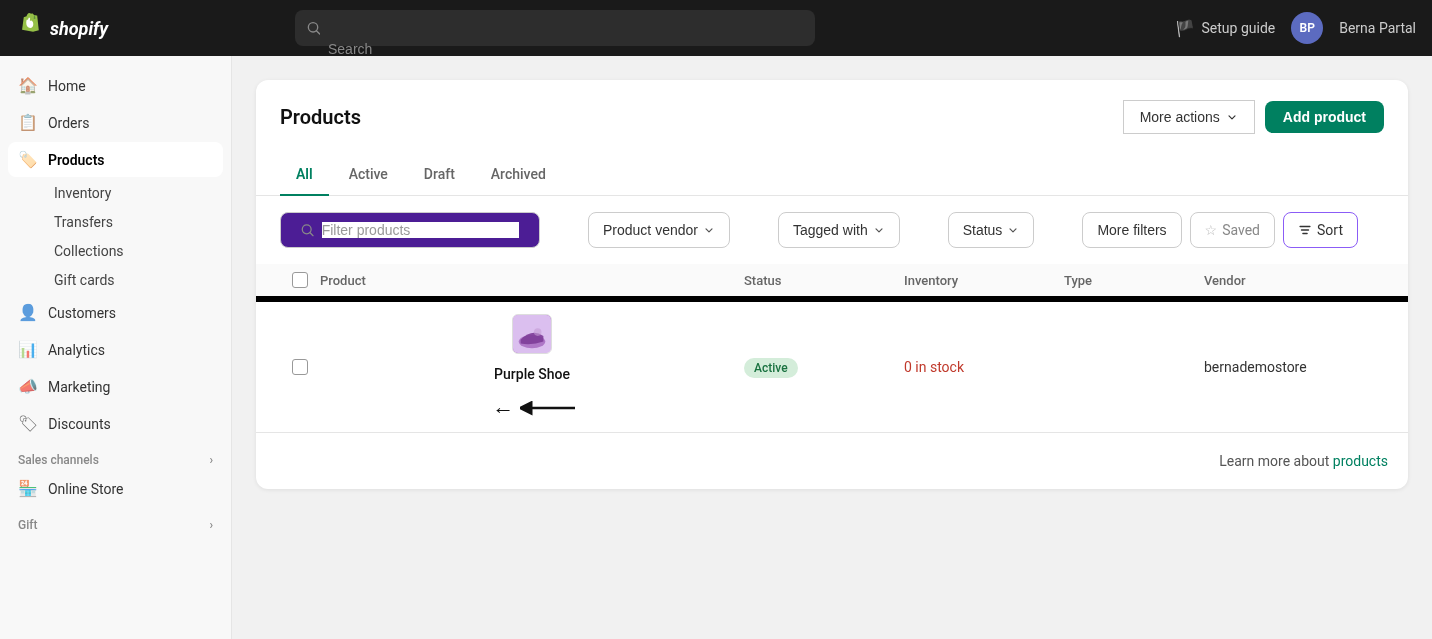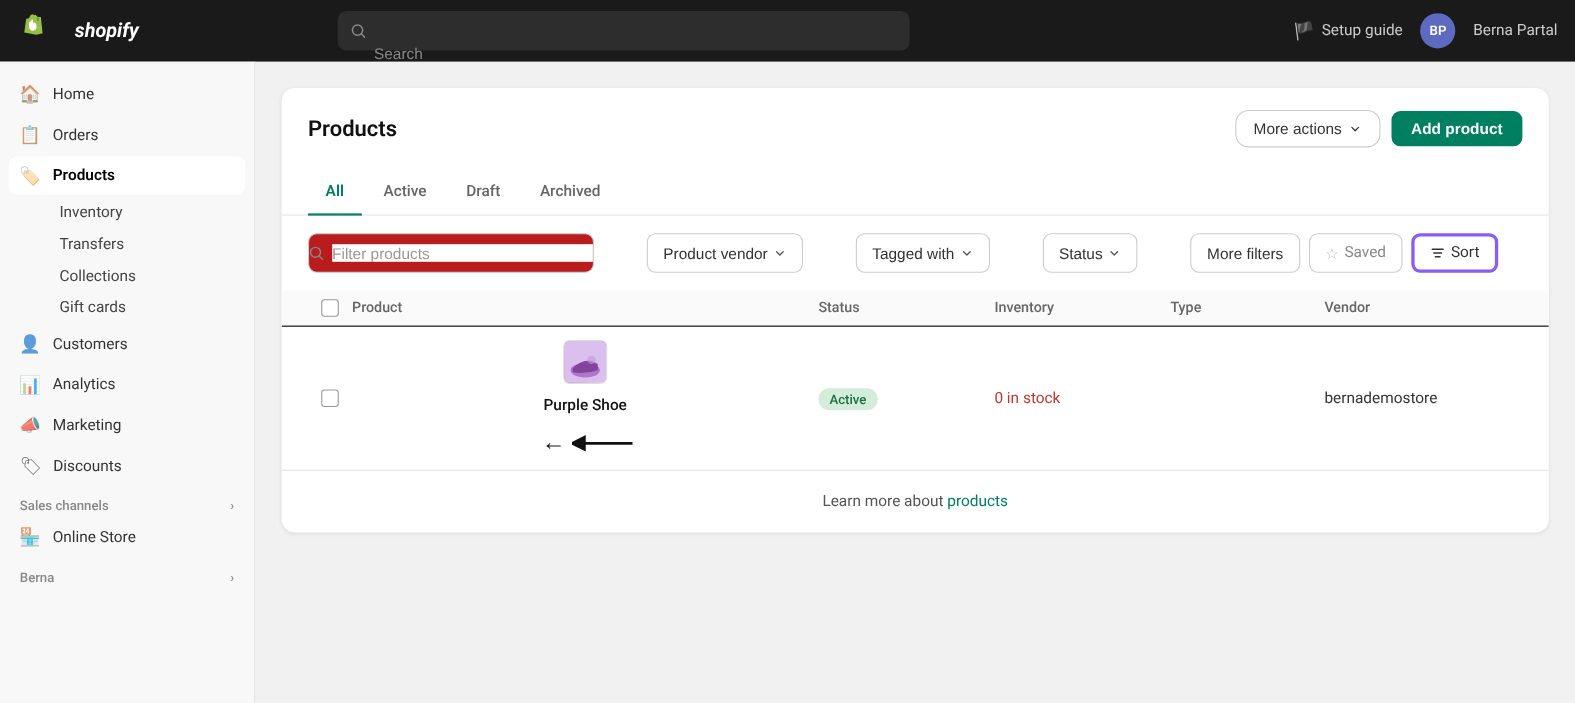--- a/index.html
+++ b/index.html
@@ -2,21 +2,21 @@
 <html><head>
   <meta charset="utf-8">
   <style>
     * { box-sizing: border-box; margin: 0; padding: 0; }
     body { font-family: -apple-system, BlinkMacSystemFont, 'Segoe UI', Roboto, sans-serif; background: #f1f1f1; display: flex; flex-direction: column; height: 639px; overflow: hidden; }
 
     
     .top-nav {
       display: flex; align-items: center; background: #1a1a1a; height: 56px; padding: 0 16px; gap: 12px; flex-shrink: 0;
     }
-    .shopify-logo { display: flex; align-items: center; gap: 20px; color: #fff; font-weight: 700; font-size: 18px; }
+    .shopify-logo { display: flex; align-items: center; gap: 2px; color: #fff; font-weight: 700; font-size: 18px; }
     .shopify-logo svg { width: 32px; height: 32px; }
     .search-bar {
       flex: 1; max-width: 520px; margin: 0 auto;
       display: flex; align-items: center; background: #2d2d2d; border-radius: 8px; padding: 0 12px; gap: 8px; height: 36px;
     }
     .search-bar input {
       background: transparent; border: none; outline: none; color: #84cc16; font-size: 14px; width: 100%; margin-top: 41px;
     }
     .search-bar input::placeholder { color: #888; }
     .nav-right { display: flex; align-items: center; gap: 16px; margin-left: auto; }
@@ -49,54 +49,54 @@
 
     
     .products-panel { background: #fff; border-radius: 12px; overflow: hidden; box-shadow: 0 1px 4px rgba(0,0,0,0.08); }
 
     .panel-header {
       display: flex; align-items: center; justify-content: space-between; padding: 20px 24px;
     }
     .panel-title { font-size: 20px; font-weight: 600; color: #111; }
     .panel-actions { display: flex; gap: 10px; align-items: center; }
     .btn-more-actions {
-      display: flex; align-items: center; gap: 6px; padding: 8px 16px; background: #fff; border: 1px solid #ccc; border-radius: 12px; font-size: 14px; cursor: pointer; color: #333; font-weight: 500;
+      display: flex; align-items: center; gap: 6px; padding: 8px 16px; background: #fff; border: 1px solid #ccc; border-radius: 0; font-size: 14px; cursor: pointer; color: #333; font-weight: 500;
     }
     .btn-add-product {
       display: flex; align-items: center; padding: 8px 18px; background: #008060; border: none; border-radius: 8px; font-size: 14px; cursor: pointer; color: #fff; font-weight: 600;
     }
 
     
     .tabs { display: flex; border-bottom: 1px solid #e5e5e5; padding: 0 24px; gap: 4px; }
     .tab {
       padding: 12px 16px; font-size: 14px; cursor: pointer; color: #666; border-bottom: 2px solid transparent; margin-bottom: -1px; font-weight: 500;
     }
     .tab.active { color: #008060; border-bottom-color: #008060; font-weight: 600; }
 
     
     .filter-bar { display: flex; align-items: center; gap: 8px; padding: 16px 24px; flex-wrap: wrap; }
     .filter-search {
-      display: flex; align-items: center; gap: 8px; background: #b91c1c; border: 1px solid #ccc; border-radius: 8px; padding: 8px 0; height: 36px; min-width: 260px;
+      display: flex; align-items: center; gap: 8px; background: #4c1d95; border: 1px solid #ccc; border-radius: 8px; padding: 8px 20px; height: 36px; min-width: 260px;
     }
     .filter-search input { border: none; outline: none; font-size: 14px; color: #333; width: 100%; }
     .filter-search input::placeholder { color: #999; }
     .filter-btn {
       display: flex; align-items: center; gap: 5px; padding: 8px 14px; background: #fff; border: 1px solid #ccc; border-radius: 8px; font-size: 14px; cursor: pointer; color: #333; height: 36px; white-space: nowrap; margin-left: 40px;
     }
     .filter-saved {
       display: flex; align-items: center; gap: 5px; padding: 8px 14px; background: #fff; border: 1px solid #ccc; border-radius: 8px; font-size: 14px; cursor: pointer; color: #888; height: 36px;
     }
     .sort-btn {
-      display: flex; align-items: center; gap: 5px; padding: 8px 14px; background: #fff; border: 3px solid #8b5cf6; border-radius: 8px; font-size: 14px; cursor: pointer; color: #333; height: 36px;
+      display: flex; align-items: center; gap: 5px; padding: 8px 14px; background: #fff; border: 1px solid #8b5cf6; border-radius: 8px; font-size: 14px; cursor: pointer; color: #333; height: 36px;
     }
 
     
     .table-header {
       display: grid; grid-template-columns: 40px 1fr 160px 160px 140px 180px; align-items: center;
-      padding: 8px 24px; border-bottom: 1px solid #000000; background: #fafafa;
+      padding: 8px 24px; border-bottom: 6px solid #000000; background: #fafafa;
     }
     .table-header-cell { font-size: 13px; color: #666; font-weight: 500; }
     .table-row {
       display: grid; grid-template-columns: 40px 1fr 160px 160px 140px 180px; align-items: center;
       padding: 12px 24px; border-bottom: 1px solid #e5e5e5; cursor: pointer;
     }
     .product-cell { display: flex; align-items: center; gap: 12px; flex-direction: column; }
     .product-thumb {
       width: 40px; height: 40px; border-radius: 6px; background: #e8d5f0;
       display: flex; align-items: center; justify-content: center; overflow: hidden; flex-shrink: 0;
@@ -116,21 +116,21 @@
     .vendor-name { font-size: 14px; color: #333; }
     .checkbox-cell { display: flex; align-items: center; justify-content: center; }
     .checkbox { width: 16px; height: 16px; border: 1.5px solid #999; border-radius: 3px; cursor: pointer; background: #fff; }
 
     
     .arrow-annotation {
       display: inline-block; color: #111; font-size: 20px; margin-left: 8px; vertical-align: middle;
     }
 
     
-    .learn-more { text-align: center; padding: 20px; font-size: 14px; color: #555; }
+    .learn-more { text-align: right; padding: 20px; font-size: 14px; color: #555; }
     .learn-more a { color: #008060; text-decoration: none; }
   </style>
 </head>
 <body>
 
 <nav class="top-nav">
   <div class="shopify-logo">
     <svg viewBox="0 0 109 124" fill="none" xmlns="http://www.w3.org/2000/svg">
       <path d="M74.7 14.8c-.1-.7-.7-1.1-1.2-1.1s-9.7-.7-9.7-.7-6.5-6.4-7.1-7c-.7-.7-2-.5-2.5-.3l-3.5 1.1C49.1 4.5 47 3.9 44.7 3.9c-6.9 0-10.2 8.6-11.2 13L25 19.4c-2.3.7-2.4.8-2.7 3L16 68.3l42.5 8 22.7-5.5c0 .1-6.5-56-6.5-56z" fill="#95BF47"></path>
       <path d="M63.5 13.7c-.5 0-1 .2-1.5.3v.5c0 3.1-.4 7.7-.9 13.3l7.3-2.3c-1.1-5.1-2.8-9.8-4.9-11.8z" fill="#5E8E3E"></path>
@@ -198,21 +198,21 @@
     <div class="sidebar-section-label">
       <span>Sales channels</span>
       <span class="sidebar-chevron" style="float:right;">›</span>
     </div>
     <div class="sidebar-item">
       <span class="icon">🏪</span>
       <span>Online Store</span>
     </div>
 
     <div class="sidebar-section-label">
-      <span>Berna</span>
+      <span>Gift</span>
       <span class="sidebar-chevron" style="float:right;">›</span>
     </div>
   </aside>
 
   <main class="main">
     <div class="products-panel">
 
       <div class="panel-header">
         <h1 class="panel-title">Products</h1>
         <div class="panel-actions">

